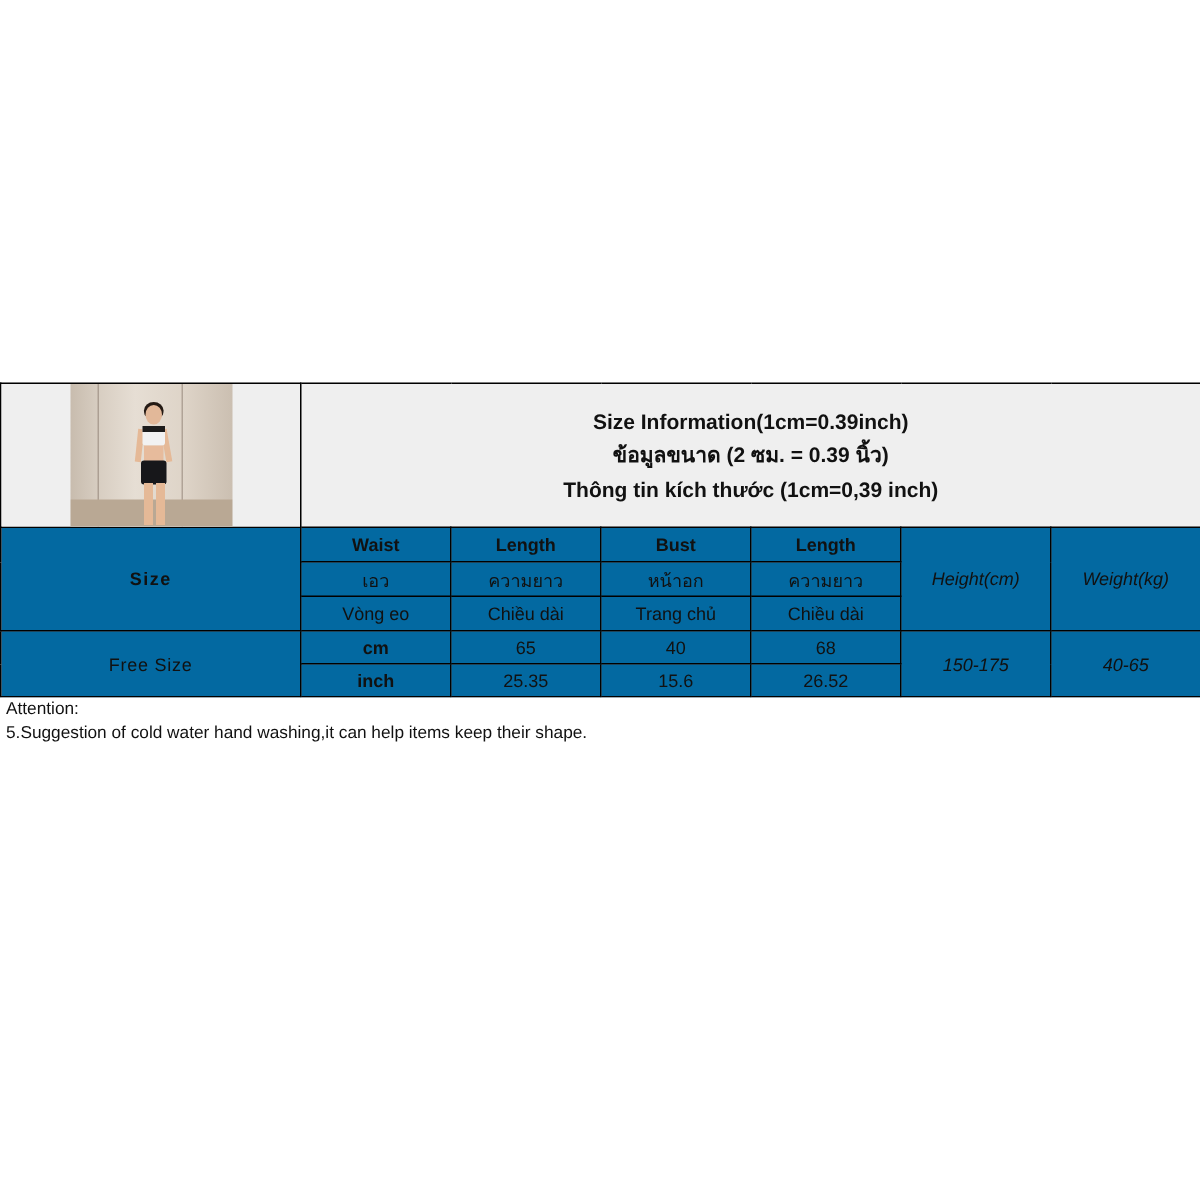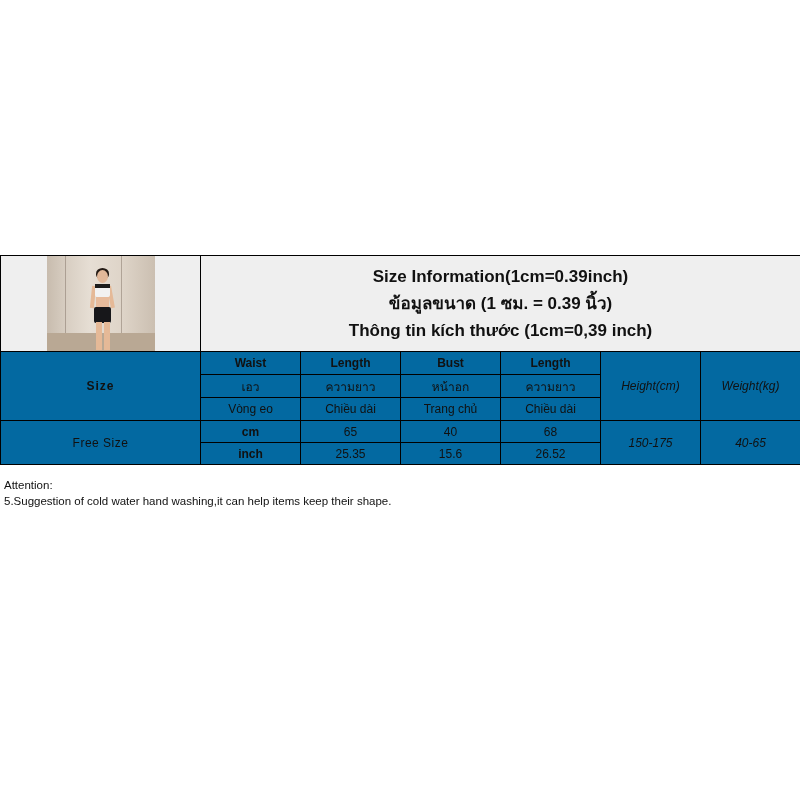--- a/index.html
+++ b/index.html
@@ -136,21 +136,21 @@
   }
   .photo .arm-l { left: 0px; transform: rotate(6deg); }
   .photo .arm-r { left: 18px; transform: rotate(-10deg); }
 
   .info-cell {
     background: #efefef !important;
     padding: 6px 8px 8px 8px;
     text-align: center;
   }
   .info-line {
-    font-size: 17px;
+    font-size: 14px;
     font-weight: bold;
     color: #111111;
     line-height: 1.6;
   }
   .size-word {
     font-size: 19px;
     font-weight: bold;
     letter-spacing: 1px;
   }
   .hdr {
@@ -175,21 +175,21 @@
     font-size: 12px;
     font-weight: normal;
     letter-spacing: 0.5px;
   }
   .tall-cell {
     font-size: 12px;
     font-style: italic;
   }
   .attention {
     background: #ffffff;
-    padding: 12px 4px 2px 4px;
+    padding: 0 4px 2px 4px;
     width: 792px;
   }
   .attention div {
     font-size: 11.5px;
     color: #111111;
     line-height: 1.42;
     white-space: nowrap;
   }
 </style>
 </head>
@@ -224,21 +224,21 @@
                 <div class="torso"></div>
                 <div class="shorts"></div>
                 <div class="leg-l"></div>
                 <div class="leg-r"></div>
               </div>
             </div>
           </div>
         </td>
         <td class="info-cell" colspan="6">
           <div class="info-line">Size Information(1cm=0.39inch)</div>
-          <div class="info-line">ข้อมูลขนาด (1 ซม. = 0.39 นิ้ว)</div>
+          <div class="info-line">ข้อมูลขนาด (2 ซม. = 0.39 นิ้ว)</div>
           <div class="info-line">Thông tin kích thước (1cm=0,39 inch)</div>
         </td>
       </tr>
 
       <tr>
         <td rowspan="3" class="size-word">Size</td>
         <td class="hdr">Waist</td>
         <td class="hdr">Length</td>
         <td class="hdr">Bust</td>
         <td class="hdr">Length</td>

